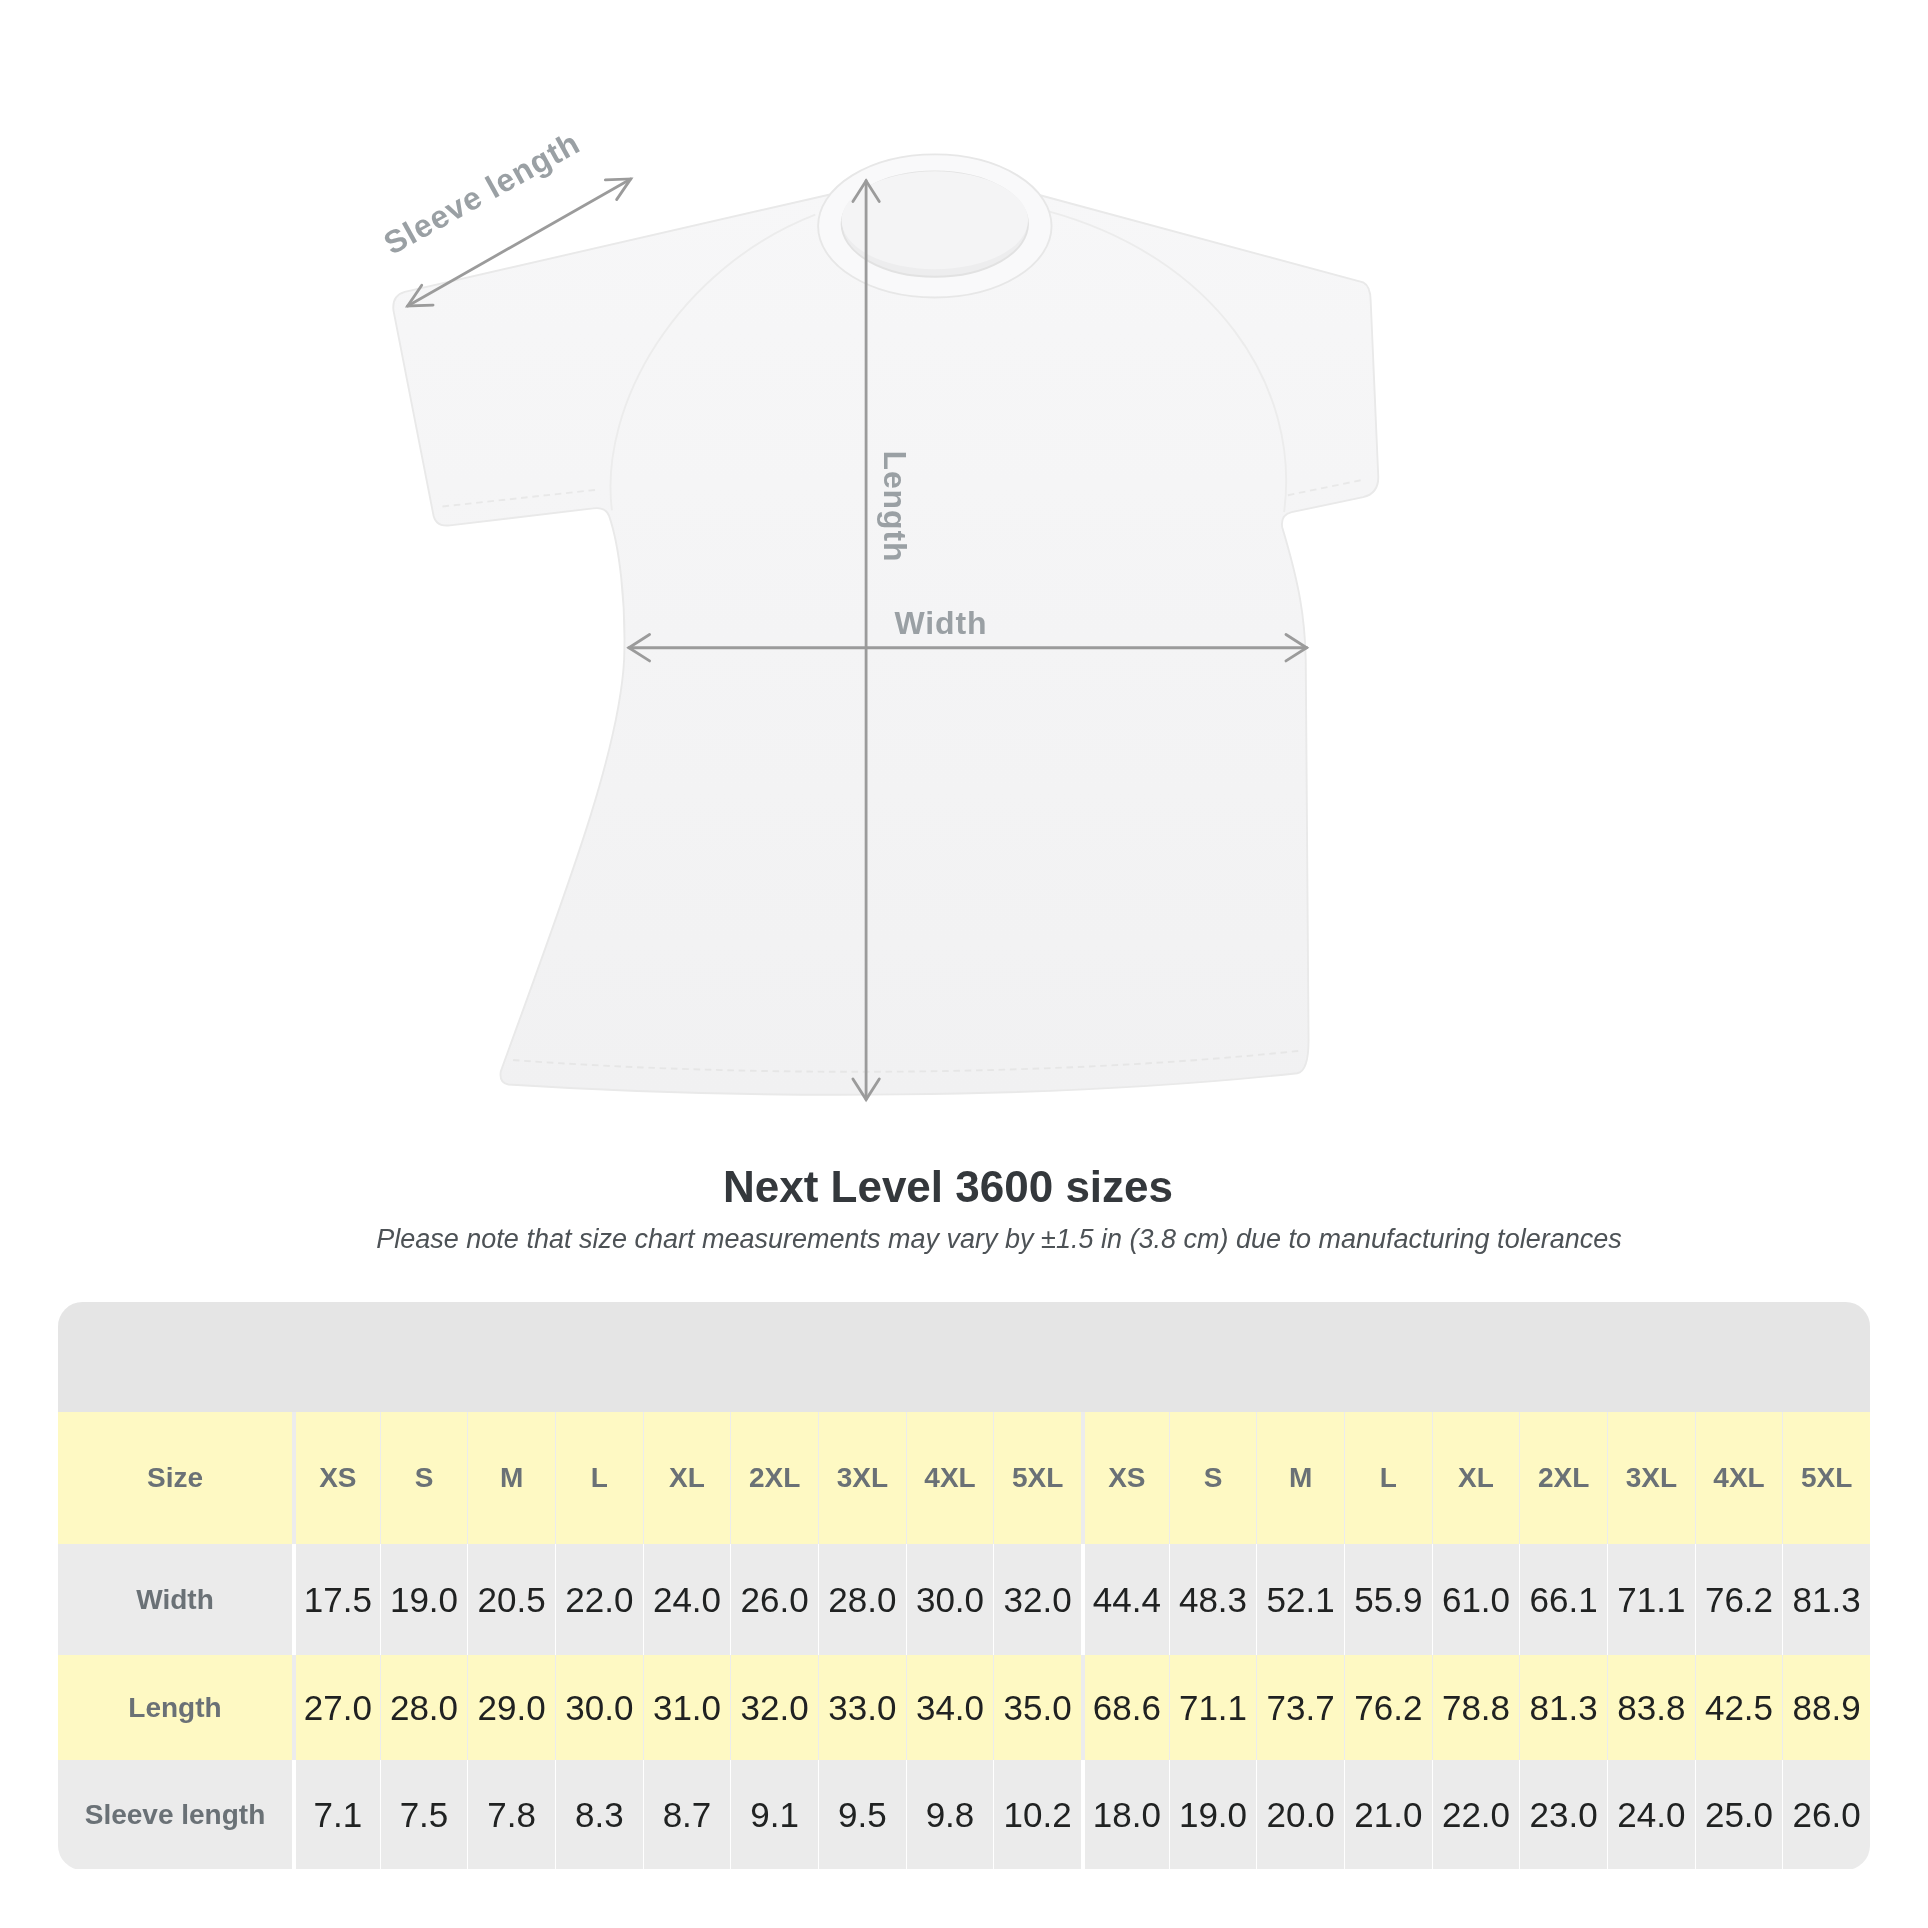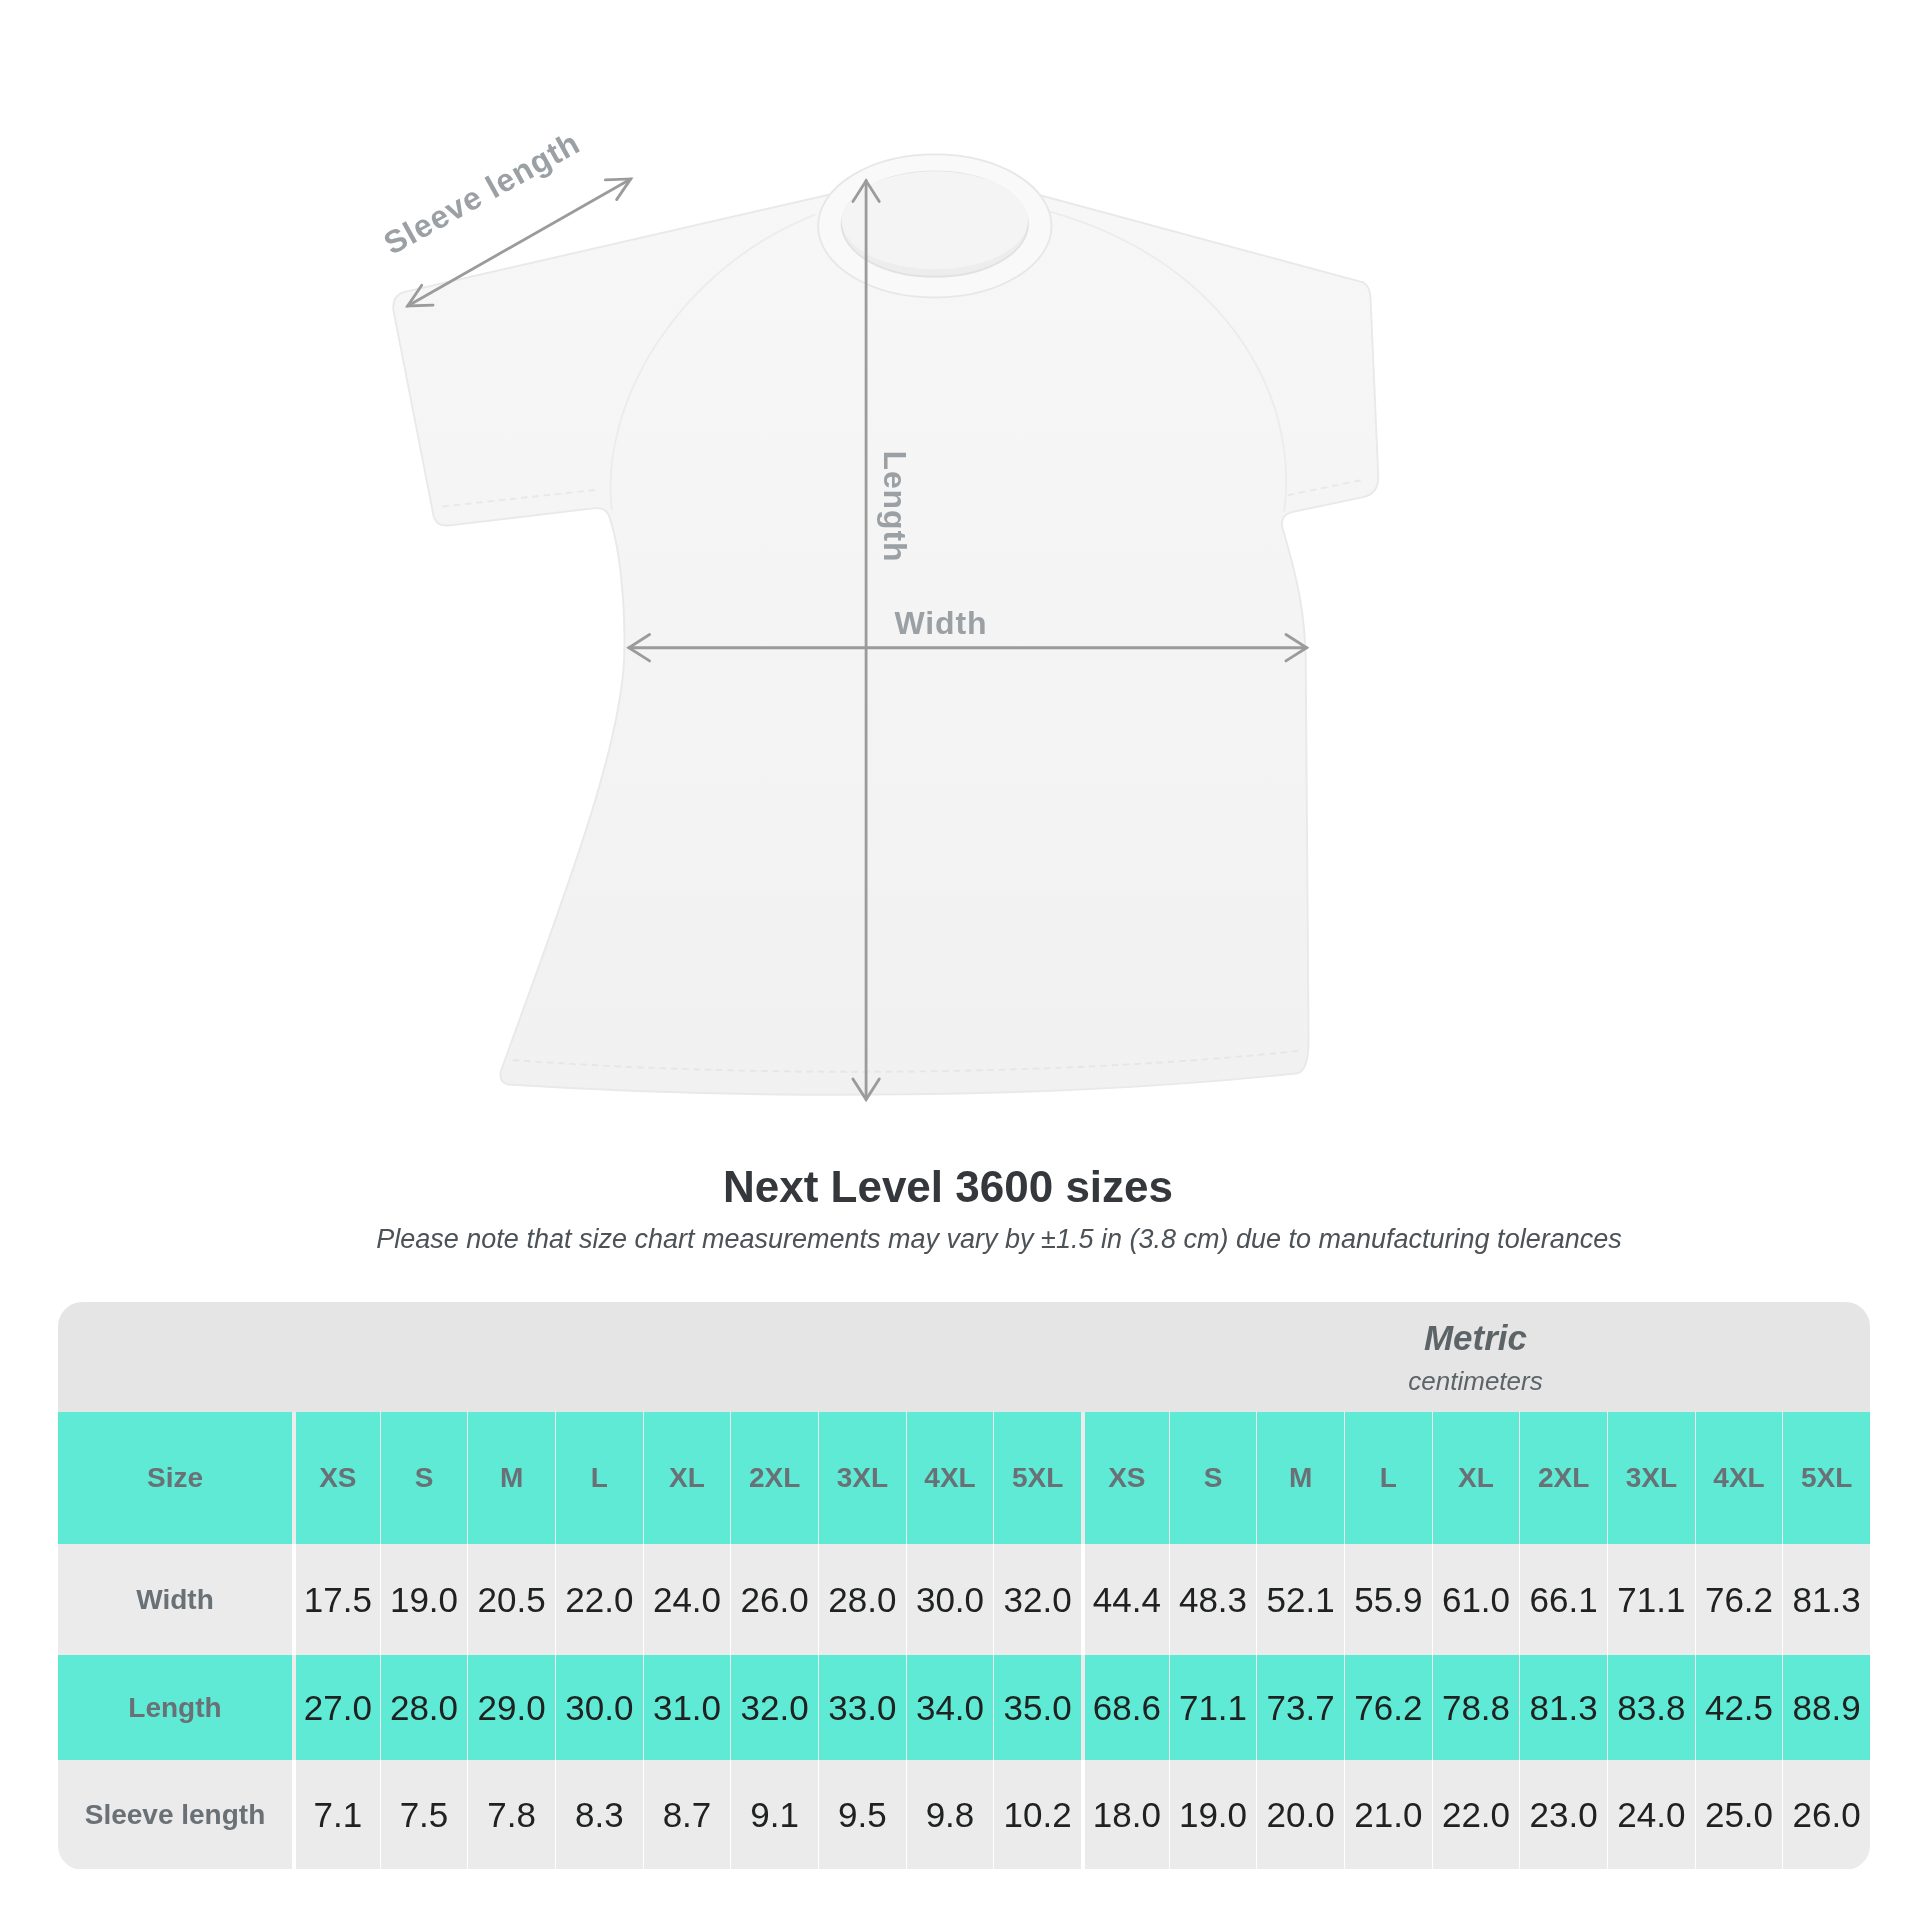--- a/index.html
+++ b/index.html
@@ -23,21 +23,21 @@
   .card{position:absolute;left:58px;top:1302px;width:1812px;height:568px;
         border-radius:24.5px;overflow:hidden;}
   .band,.grid-row{display:grid;grid-template-columns:234px repeat(18,1fr);}
   .band{height:110px;background:#e5e5e5;}
   .ugroup{display:flex;flex-direction:column;align-items:center;justify-content:center;}
   .ugroup.imp{grid-column:2 / span 9;}
   .ugroup.met{grid-column:11 / span 9;}
   .uname{font-size:35px;font-weight:bold;font-style:italic;color:#5d6468;line-height:1;}
   .uunit{font-size:26px;font-style:italic;color:#5d6468;margin-top:13px;line-height:1;}
 
-  .row-white{--sep:#ececec;background:#5eead4;}
+  .row-white{--sep:#ececec;background:#fef9c3;}
   .row-gray{--sep:#ffffff;background:#ebebeb;}
   .h-hdr{height:132px;}
   .h-w{height:111px;}
   .h-l{height:105px;}
   .h-s{height:109px;}
   .c{display:flex;align-items:center;justify-content:center;border-left:1.9px solid var(--sep);}
   .c.lab{border-left:none;}
   .c.gstart{border-left-width:4.7px;}
   .hdr{font-weight:bold;color:#6a7176;font-size:28px;}
   .val{color:#202222;font-size:35px;}
@@ -114,24 +114,20 @@
   <div class="dlabel sleeve">Sleeve length</div>
   <div class="dlabel len">Length</div>
   <div class="dlabel wid">Width</div>
 </div>
 
 <div class="title">Next Level 3600 sizes</div>
 <div class="subtitle">Please note that size chart measurements may vary by ±1.5 in (3.8 cm) due to manufacturing tolerances</div>
 
 <div class="card">
   <div class="band">
-    <div class="ugroup met">
-      <div class="uname">Metric</div>
-      <div class="uunit">centimeters</div>
-    </div>
   </div>
   <div id="grid">
       <div class="grid-row row-white h-hdr">
         <div class="c lab hdr">Size</div>
         <div class="c hdr gstart">XS</div>
         <div class="c hdr">S</div>
         <div class="c hdr">M</div>
         <div class="c hdr">L</div>
         <div class="c hdr">XL</div>
         <div class="c hdr">2XL</div>

